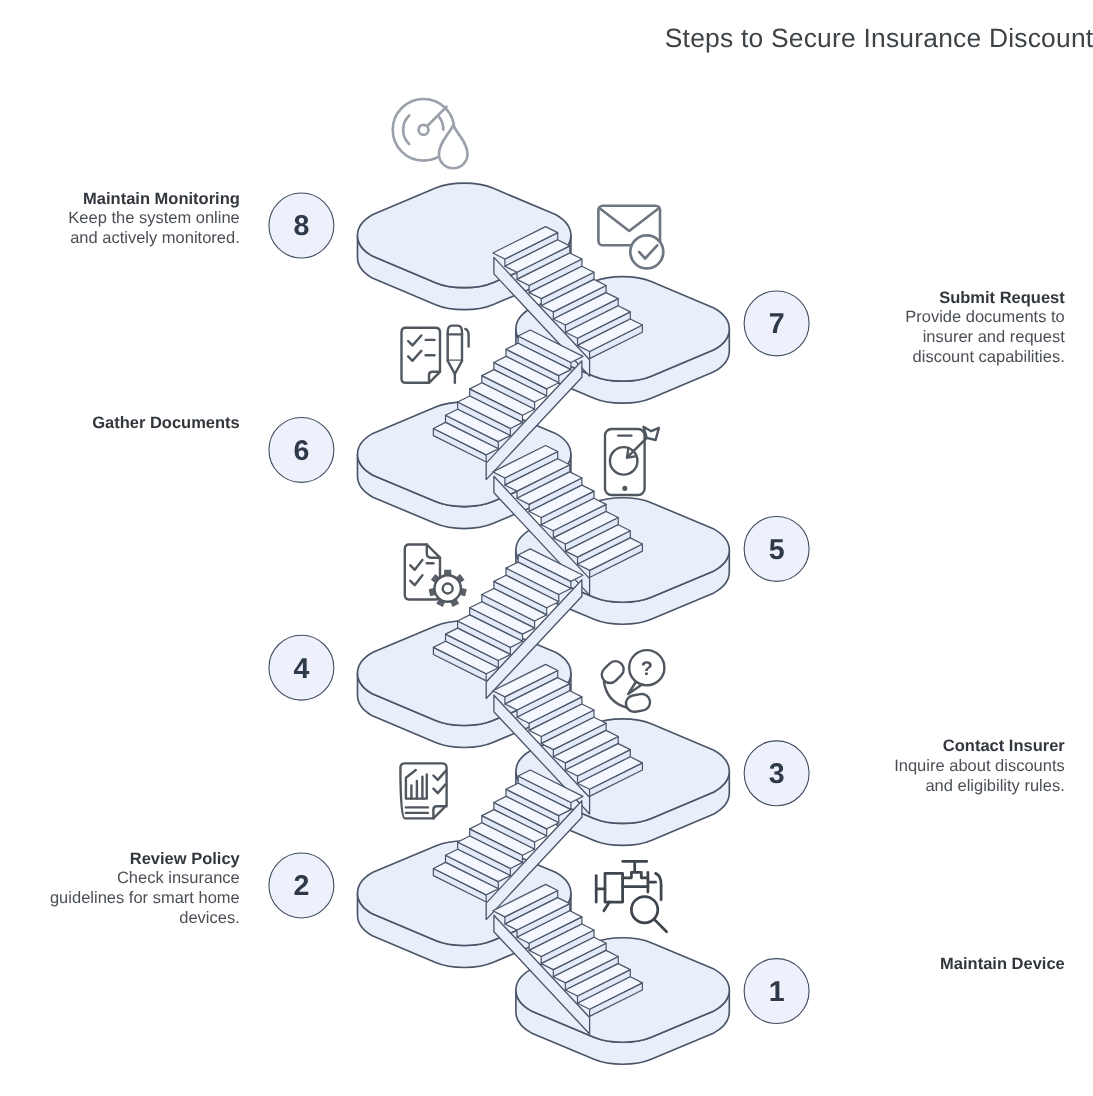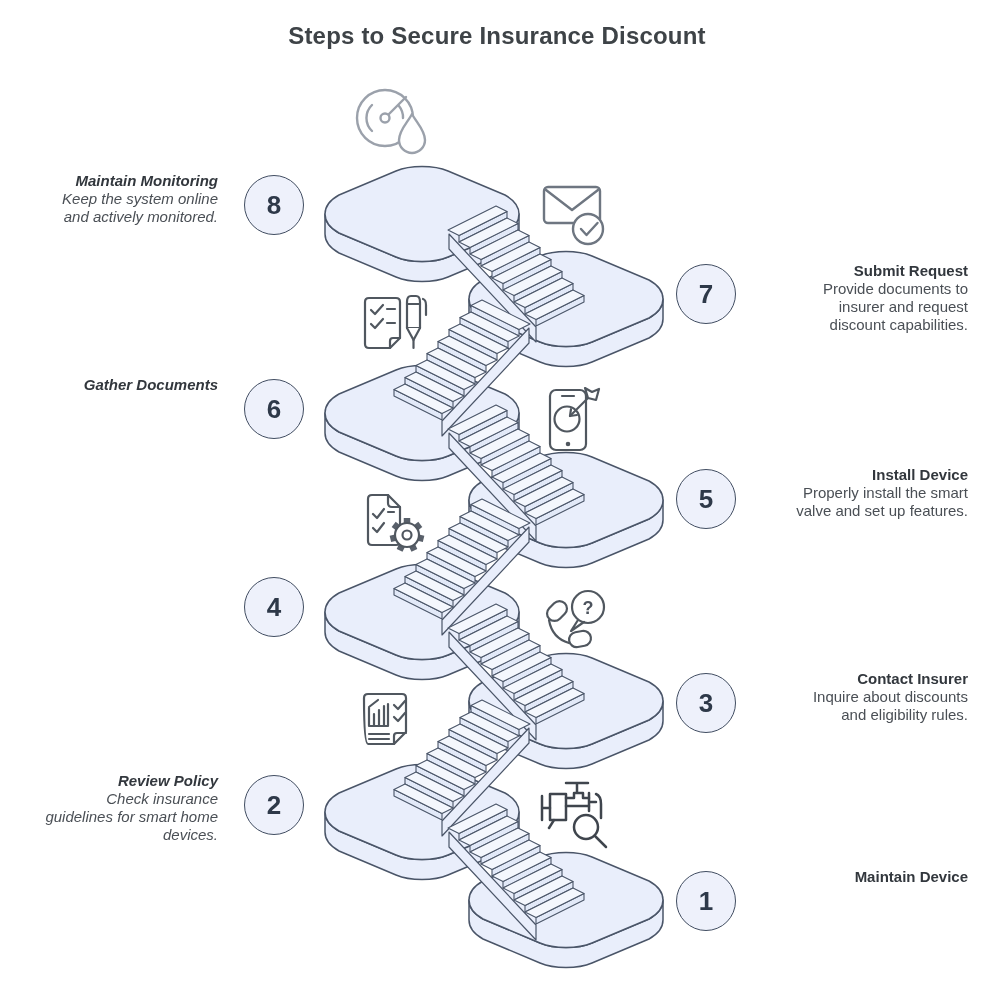--- a/index.html
+++ b/index.html
@@ -2,27 +2,27 @@
 <html><head>
 <meta charset="utf-8">
 <style>
   html,body { margin:0; padding:0; background:#ffffff; }
   .canvas {
     position:relative; width:994px; height:996px; background:#ffffff;
     font-family:"Liberation Sans", sans-serif; overflow:hidden;
   }
   .page-title {
     position:absolute; top:22px; left:0; width:100%; margin:0;
-    text-align:center; font-size:24px; font-weight:700; color:#3e4347;
+    text-align:right; font-size:24px; font-weight:400; color:#3e4347;
     letter-spacing:0.2px;
   }
   .stairs-svg { position:absolute; left:0; top:0; z-index:1; }
   .icon-svg { position:absolute; z-index:2; }
   .step-text { position:absolute; z-index:3; }
-  .step-text.left  { left:18px;  width:200px; text-align:right;font-style:italic; }
+  .step-text.left  { left:18px;  width:200px; text-align:right; }
   .step-text.right { left:763px; width:205px; text-align:right; }
   .step-title { font-size:15px; font-weight:700; color:#32373d; line-height:18px; }
   .step-desc  { font-size:15px; color:#4a4f55; line-height:18px; white-space:pre-line; }
   .badge {
     position:absolute; z-index:3; width:60px; height:60px; border-radius:50%;
     background:#eef1fb; border:1.6px solid #414d61; box-sizing:border-box;
     display:flex; align-items:center; justify-content:center;
     font-size:26px; font-weight:700; color:#2e3949;
   }
   
@@ -210,25 +210,20 @@
   <div class="step-text right" style="top:262px">
     <div class="step-title">Submit Request</div>
     <div class="step-desc">Provide documents to
 insurer and request
 discount capabilities.</div>
   </div>
   <div class="badge" style="left:676px;top:264px">
     <span>7</span>
   </div>
 
-  <div class="step-text right" style="top:466px">
-    <div class="step-title">Install Device</div>
-    <div class="step-desc">Properly install the smart
-valve and set up features.</div>
-  </div>
   <div class="badge" style="left:676px;top:469px">
     <span>5</span>
   </div>
 
   <div class="step-text right" style="top:670px">
     <div class="step-title">Contact Insurer</div>
     <div class="step-desc">Inquire about discounts
 and eligibility rules.</div>
   </div>
   <div class="badge" style="left:676px;top:673px">

